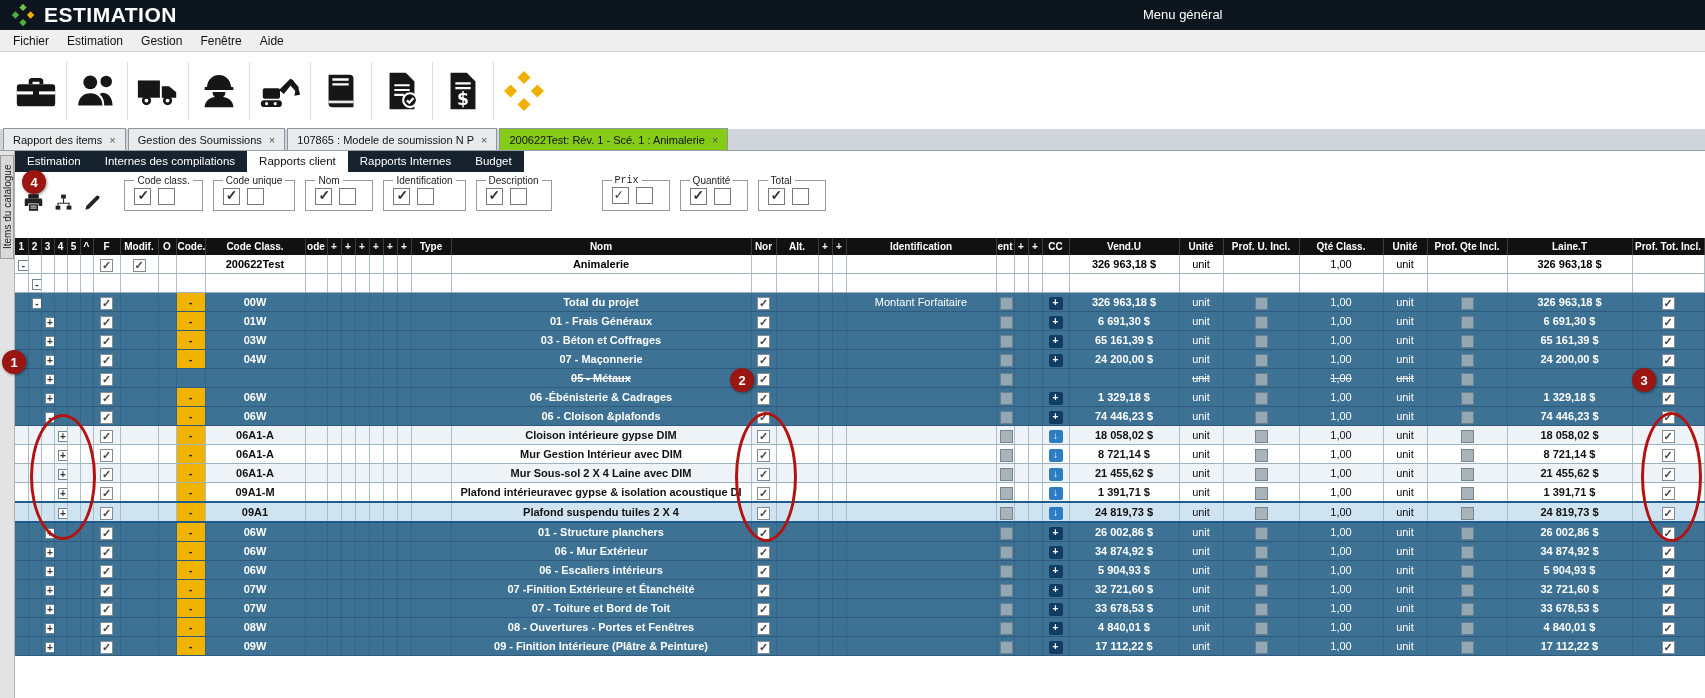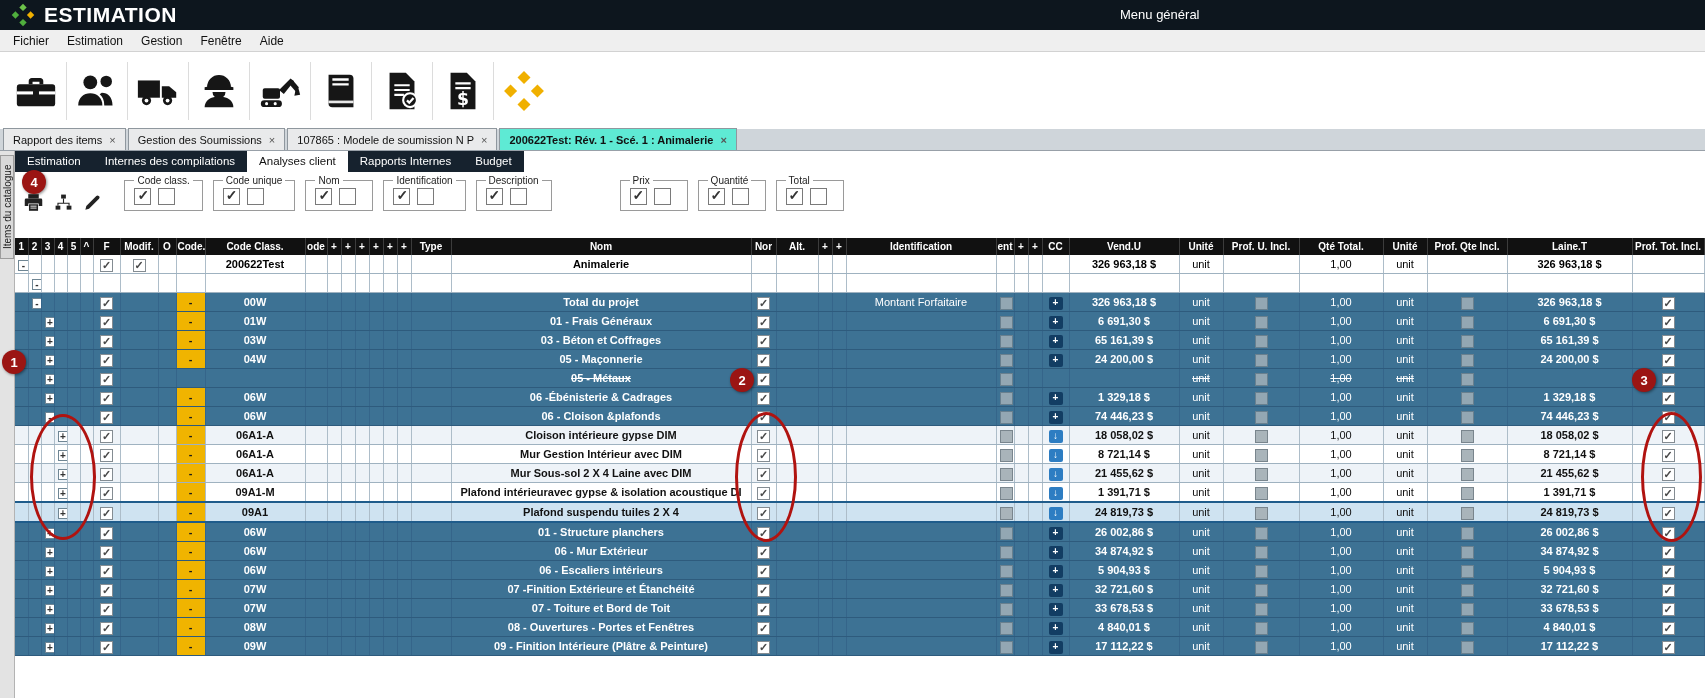--- a/index.html
+++ b/index.html
@@ -3,46 +3,46 @@
 <meta charset="utf-8">
 <style>
   html,body{margin:0;padding:0;}
   body{
     position:relative;width:1705px;height:698px;overflow:hidden;background:#fff;
     font-family:"Liberation Sans",sans-serif;color:#111;
   }
   
   .titlebar{position:absolute;left:0;top:0;width:1705px;height:30px;background:#0d161e;display:flex;align-items:center;padding-left:10px;box-sizing:border-box;gap:8px;}
   .app-title{color:#fff;font-size:21px;font-weight:bold;letter-spacing:.5px;}
-  .menu-general{position:absolute;left:1120px;top:7px;color:#fff;font-size:13px;}
+  .menu-general{position:absolute;left:1143px;top:7px;color:#fff;font-size:13px;}
   
   .menubar{position:absolute;left:0;top:30px;width:1705px;height:22px;background:#efefef;border-bottom:1px solid #d2d2d2;box-sizing:border-box;display:flex;align-items:center;padding-left:4px;}
   .menu-item{font-size:12px;color:#111;padding:2px 9px;cursor:default;}
   
   .toolbar{position:absolute;left:0;top:52px;width:1705px;height:77px;background:#fff;display:flex;align-items:center;padding-left:6px;box-sizing:border-box;}
   .tool{width:60px;height:58px;display:flex;align-items:center;justify-content:center;border-right:1px solid #dcdcdc;}
   .tool:last-child{border-right:none;}
   
   .tabbar{position:absolute;left:0;top:129px;width:1705px;height:22px;background:#cfd5da;border-bottom:1px solid #98a0a8;box-sizing:border-box;display:flex;align-items:flex-end;gap:2px;padding-left:3px;}
   .tab{display:inline-flex;align-items:center;gap:7px;background:#e9eaeb;border:1px solid #8f979e;border-bottom:none;font-size:11px;padding:3px 9px 3px 9px;height:15px;white-space:nowrap;}
-  .tab.active{background:#5eead4;font-weight:bold;}
+  .tab.active{background:#84cc16;font-weight:normal;}
   .tab .close{font-size:11px;color:#555;line-height:10px;}
   
   .sidestrip{position:absolute;left:0;top:151px;width:15px;height:547px;background:#e3e3e3;border-right:1px solid #b3b3b3;box-sizing:border-box;}
   .side-tab{position:absolute;left:0;top:4px;width:14px;height:104px;background:#d9d9d9;border:1px solid #9d9d9d;box-sizing:border-box;writing-mode:vertical-rl;transform:rotate(180deg);font-size:10px;color:#222;display:flex;align-items:center;justify-content:center;}
   
   .subtabs{position:absolute;left:15px;top:151px;height:21px;display:inline-flex;background:#16222e;}
   .subtab{color:#fff;font-size:11.5px;padding:0 12px;line-height:21px;white-space:nowrap;}
   .subtab.active{background:#fff;color:#111;}
   
   .filterpanel{position:absolute;left:15px;top:172px;width:1690px;height:66px;background:#fff;box-sizing:border-box;padding:2px 0 0 4px;white-space:nowrap;}
   .filter-icons{display:inline-flex;gap:10px;margin:18px 18px 0 4px;vertical-align:top;align-items:center;}
   .filter-groups{display:inline-block;vertical-align:top;margin-top:1px;}
   .fgroup{display:inline-block;vertical-align:top;border:1px solid #9a9a9a;padding:1px 9px 5px 9px;margin:0 10px 0 0;}
-  .fgroup.gap{margin-left:58px;}
+  .fgroup.gap{margin-left:40px;font-family:Liberation Mono, monospace;}
   .fgroup legend{font-size:10px;color:#222;padding:0 3px;}
   .cb-lg{display:inline-block;width:17px;height:17px;background:#fff;border:1px solid #7a7a7a;box-sizing:border-box;position:relative;vertical-align:middle;margin-right:7px;}
   .cb-lg.checked::after{content:"✓";position:absolute;left:2px;top:-2px;font-size:14px;color:#333;font-weight:bold;}
   
   .gridwrap{position:absolute;left:15px;top:238px;width:1690px;}
   table.grid{table-layout:fixed;border-collapse:collapse;width:1689px;}
   table.grid th{background:#111;color:#fff;font-size:10px;font-weight:bold;height:17px;border-right:1px solid #3c3c3c;padding:0 1px;overflow:hidden;white-space:nowrap;text-align:center;}
   table.grid td{font-size:11px;height:18px;line-height:18px;padding:0 3px;overflow:hidden;white-space:nowrap;border-right:1px solid #adbdc9;border-bottom:1px solid #9fb2c0;box-sizing:border-box;text-align:center;vertical-align:middle;}
   td.col-code,td.col-nom,td.col-uu,td.col-uq,td.col-ident{text-align:left;}
   td.col-vu,td.col-vt,td.col-qv{text-align:right;}
@@ -201,21 +201,21 @@
     </div>
   </div>
 
 <div class="sidestrip">
   <div class="side-tab">Items du catalogue</div>
 </div>
 
 <div class="subtabs">
     <div class="subtab">Estimation</div>
     <div class="subtab">Internes des compilations</div>
-    <div class="subtab active">Analyses client</div>
+    <div class="subtab active">Rapports client</div>
     <div class="subtab">Rapports Internes</div>
     <div class="subtab">Budget</div>
   </div>
 
 <div class="filterpanel">
   <span class="filter-icons">
     <span style="display:inline-flex;">
       <svg viewBox="0 0 24 24" width="21" height="21" fill="#222" xmlns="http://www.w3.org/2000/svg">
         <path d="M6 2.5 h12 v5 H6 z"></path>
         <path d="M3.5 7.5 h17 a1.5 1.5 0 0 1 1.5 1.5 v7 h-4 v-3 H6 v3 H2 v-7 a1.5 1.5 0 0 1 1.5-1.5 z"></path>
@@ -308,21 +308,21 @@
           <th>+</th>
           <th>+</th>
           <th>Identification</th>
           <th>ent</th>
           <th>+</th>
           <th>+</th>
           <th>CC</th>
           <th>Vend.U</th>
           <th>Unité</th>
           <th>Prof. U. Incl.</th>
-          <th>Qté Total.</th>
+          <th>Qté Class.</th>
           <th>Unité</th>
           <th>Prof. Qte Incl.</th>
           <th>Laine.T</th>
           <th>Prof. Tot. Incl.</th>
         </tr>
       </thead>
     <tbody>
         <tr class="r-root">
           <td class="col-c1"><span class="exp">-</span></td>
           <td class="col-c2"></td>
@@ -531,21 +531,21 @@
           <td class="col-incl yellow">-</td>
           <td class="col-code">04W</td>
           <td class="col-ode"></td>
           <td class="col-p1"></td>
           <td class="col-p2"></td>
           <td class="col-p3"></td>
           <td class="col-p4"></td>
           <td class="col-p5"></td>
           <td class="col-p6"></td>
           <td class="col-type"></td>
-          <td class="col-nom">05 - Maçonnerie</td>
+          <td class="col-nom">07 - Maçonnerie</td>
           <td class="col-nor"><span class="cb checked"></span></td>
           <td class="col-alt"></td>
           <td class="col-p7"></td>
           <td class="col-p8"></td>
           <td class="col-ident"></td>
           <td class="col-ent"><span class="cb gray"></span></td>
           <td class="col-p9"></td>
           <td class="col-p10"></td>
           <td class="col-cc"><span class="cc cc-plus">+</span></td>
           <td class="col-vu">24 200,00 $</td>

